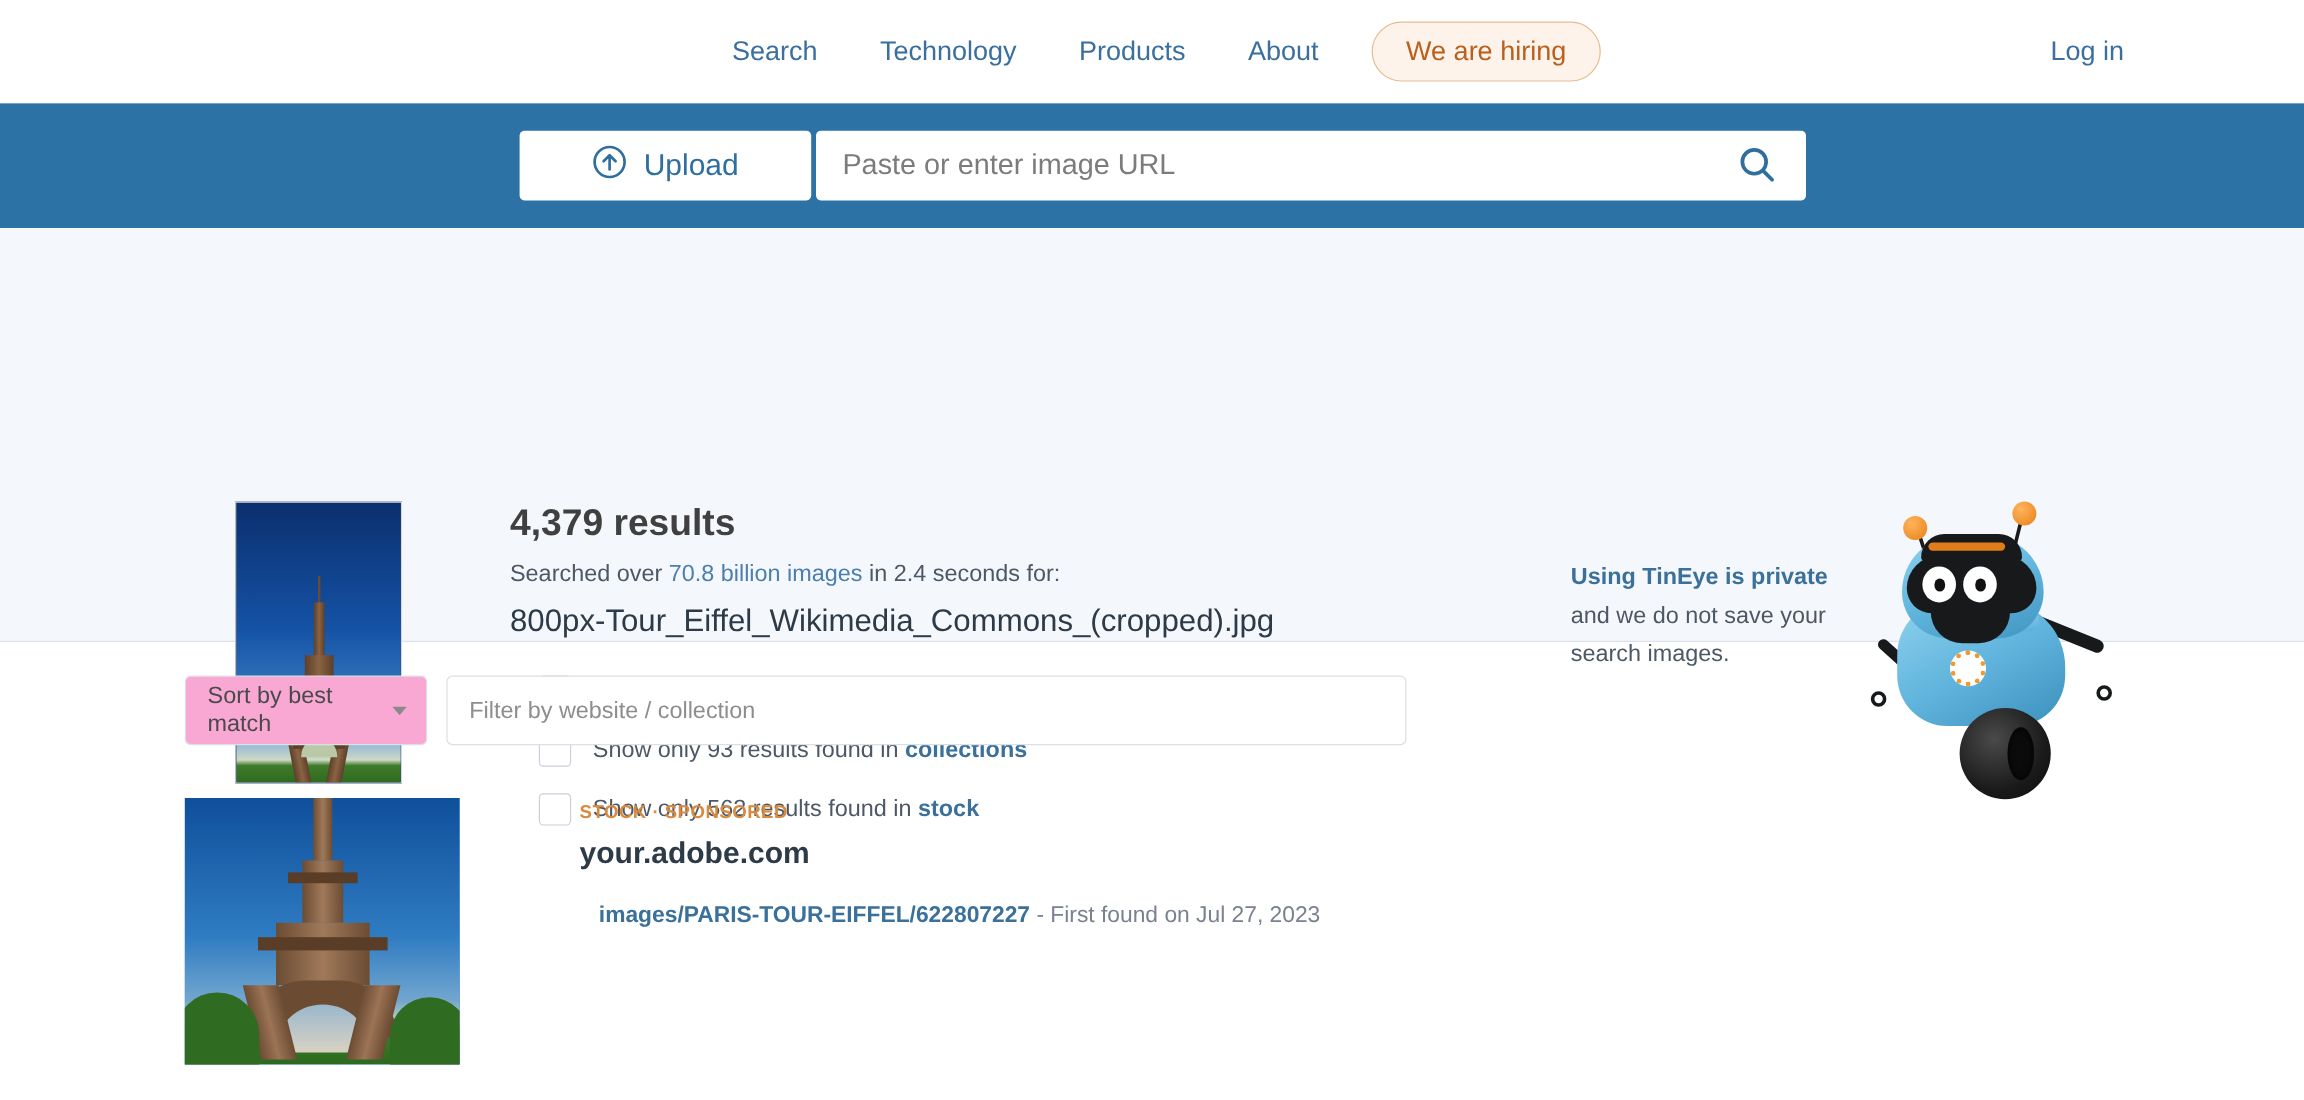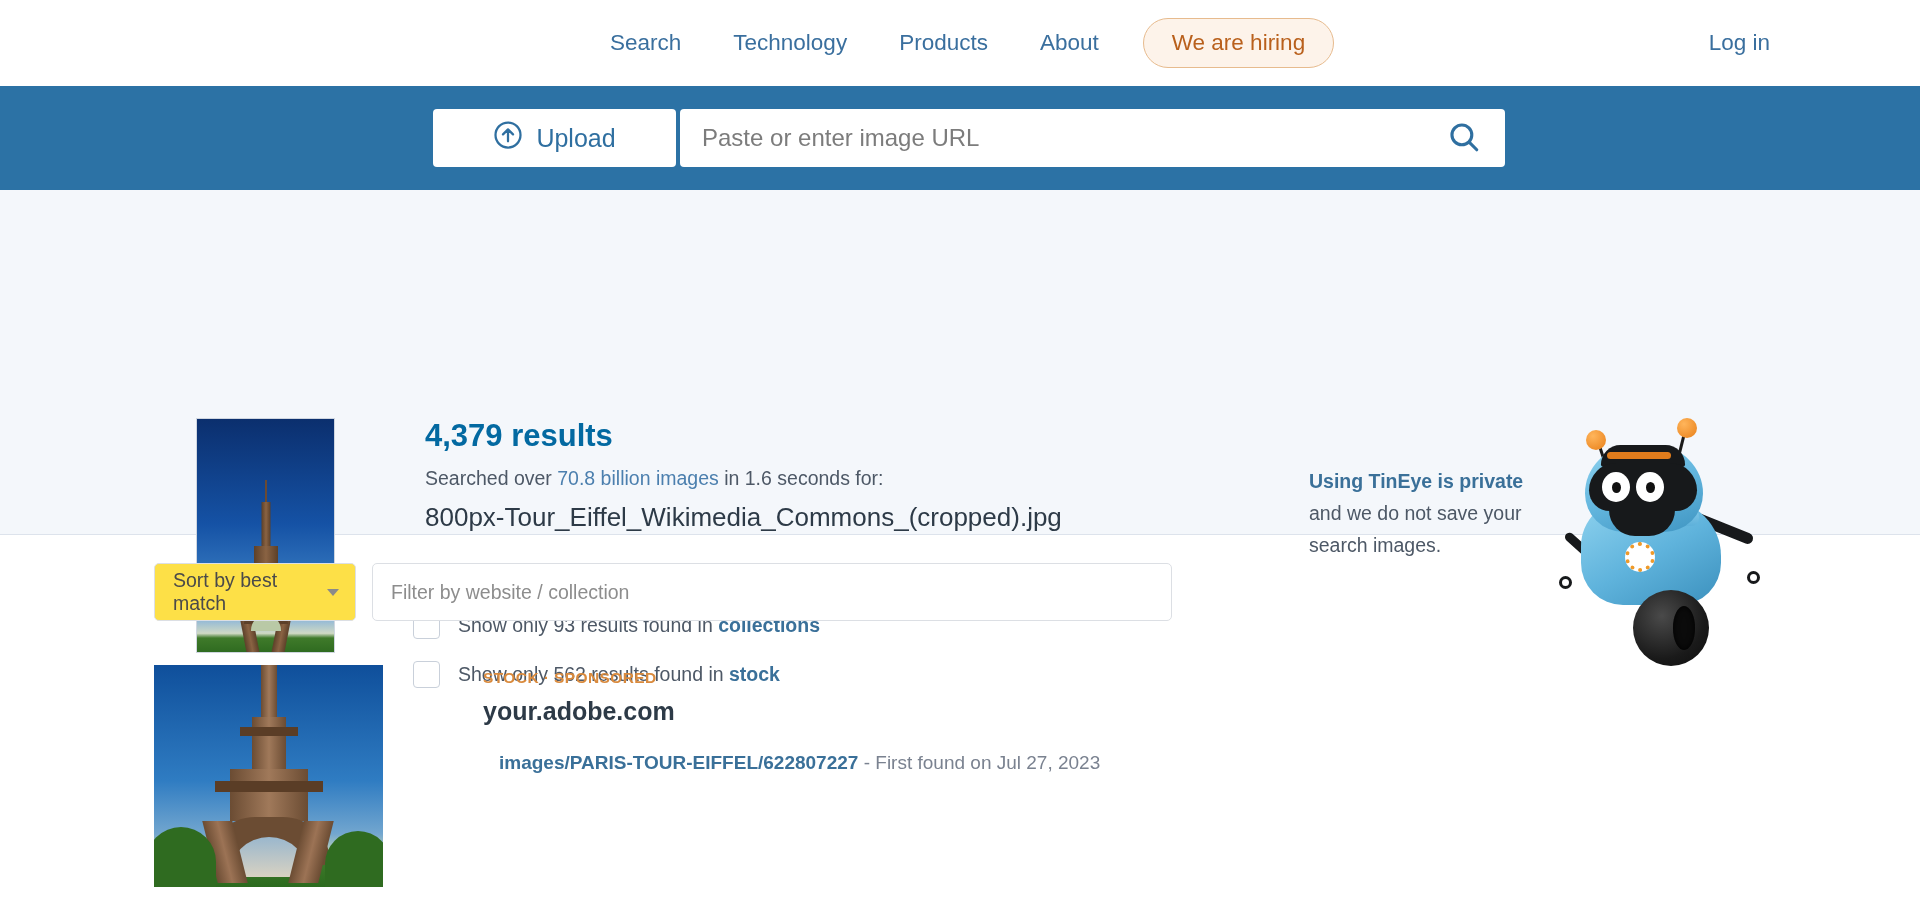--- a/index.html
+++ b/index.html
@@ -213,39 +213,39 @@
   .summary-thumb .t-arch::after {
     content:''; position:absolute; left:7px; top:7px; width:30px; height:16px;
     background:#b9c9a6; border-radius: 16px 16px 0 0;
   }
 
   .res-title {
     position: absolute;
     left: 425px; top: 228px;
     font-size: 31px;
     font-weight: bold;
-    color: #0369a1;
+    color: #404040;
   }
   .res-sub {
     position: absolute;
     left: 425px; top: 277px;
     font-size: 19.5px;
     color: #4d5866;
   }
   .res-sub a { color: #4b7fae; text-decoration: none; }
   .res-file {
     position: absolute;
     left: 425px; top: 312px;
     font-size: 26px;
     color: #2d3a47;
     text-align: center;
   }
   .checks {
     position: absolute;
-    left: 413px; top: 373px;
+    left: 449px; top: 373px;
     display: flex; flex-direction: column; gap: 22px;
   }
   .check-row {
     display: flex; align-items: center; gap: 18px;
     font-size: 19.5px; color: #4d5866; cursor: pointer;
   }
   .cbox {
     width: 27px; height: 27px;
     border: 1px solid #c9d0da;
     background: #fff;
@@ -336,21 +336,21 @@
   
   .filter-row {
     position: absolute;
     left: 154px; top: 563px;
     display: flex; gap: 16px; align-items: center;
   }
   .sort-select {
     width: 202px; height: 58px;
     border: 1px solid #dcdfe4;
     border-radius: 5px;
-    background: #fde047;
+    background: #f9a8d4;
     display: flex; align-items: center; justify-content: space-between;
     padding: 0 16px 0 18px;
     font-size: 19.5px; color: #4a4a4a;
     cursor: pointer;
   }
   .caret {
     width: 0; height: 0;
     border-left: 6px solid transparent;
     border-right: 6px solid transparent;
     border-top: 7px solid #8a8a8a;
@@ -461,21 +461,21 @@
     <div class="tw-part t-mid"></div>
     <div class="tw-part t-deck"></div>
     <div class="t-legL" style="position:absolute;"></div>
     <div class="t-legR" style="position:absolute;"></div>
     <div class="tw-part t-arch"></div>
   </div>
 
   <div class="res-title">4,379 results</div>
 
   <div class="res-sub">
-    <span>Searched over </span><a href="#">70.8 billion images</a><span> in 1.6 seconds for:</span>
+    <span>Searched over </span><a href="#">70.8 billion images</a><span> in 2.4 seconds for:</span>
   </div>
 
   <div class="res-file">800px-Tour_Eiffel_Wikimedia_Commons_(cropped).jpg</div>
 
   <div class="checks">
     <label class="check-row">
       <span class="cbox"></span>
       <span><span>Include 389 results </span><b>not available</b></span>
     </label>
     <label class="check-row">

